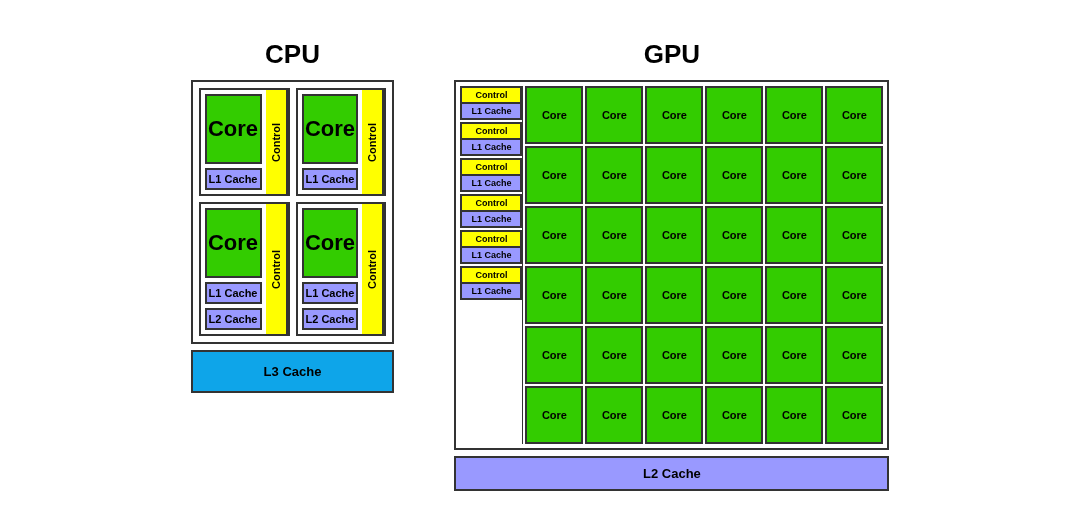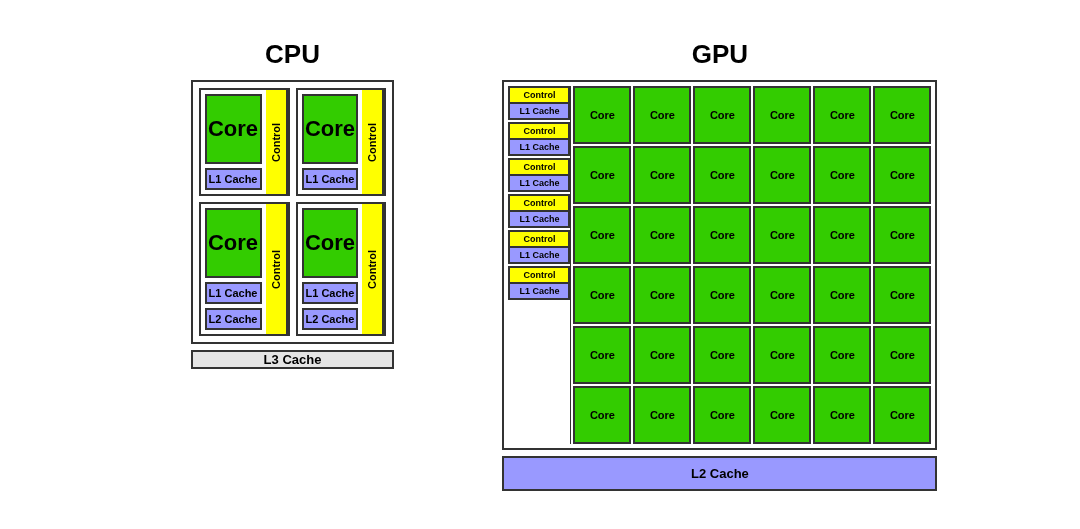--- a/index.html
+++ b/index.html
@@ -17,21 +17,20 @@
       display: flex;
       flex-direction: row;
       align-items: flex-start;
       gap: 60px;
       padding: 20px 40px;
     }
     .section {
       display: flex;
       flex-direction: column;
       align-items: center;
-      margin-left: 48px;
     }
     .section-title {
       font-size: 26px;
       font-weight: bold;
       margin-bottom: 10px;
     }
     
     .cpu-diagram {
       display: flex;
       flex-direction: column;
@@ -95,26 +94,26 @@
       transform: rotate(180deg);
       display: flex;
       align-items: center;
       justify-content: center;
       font-size: 11px;
       font-weight: bold;
       width: 22px;
       padding: 4px 0;
     }
     .cpu-l3cache {
-      background: #e5e5e5;
+      background: #0ea5e9;
       border: 2px solid #333;
       text-align: center;
       font-size: 13px;
       font-weight: bold;
-      padding: 0;
+      padding: 12px;
       margin-top: 6px;
       width: 100%;
     }
     
     .gpu-diagram {
       display: flex;
       flex-direction: column;
     }
     .gpu-inner {
       border: 2px solid #333;

